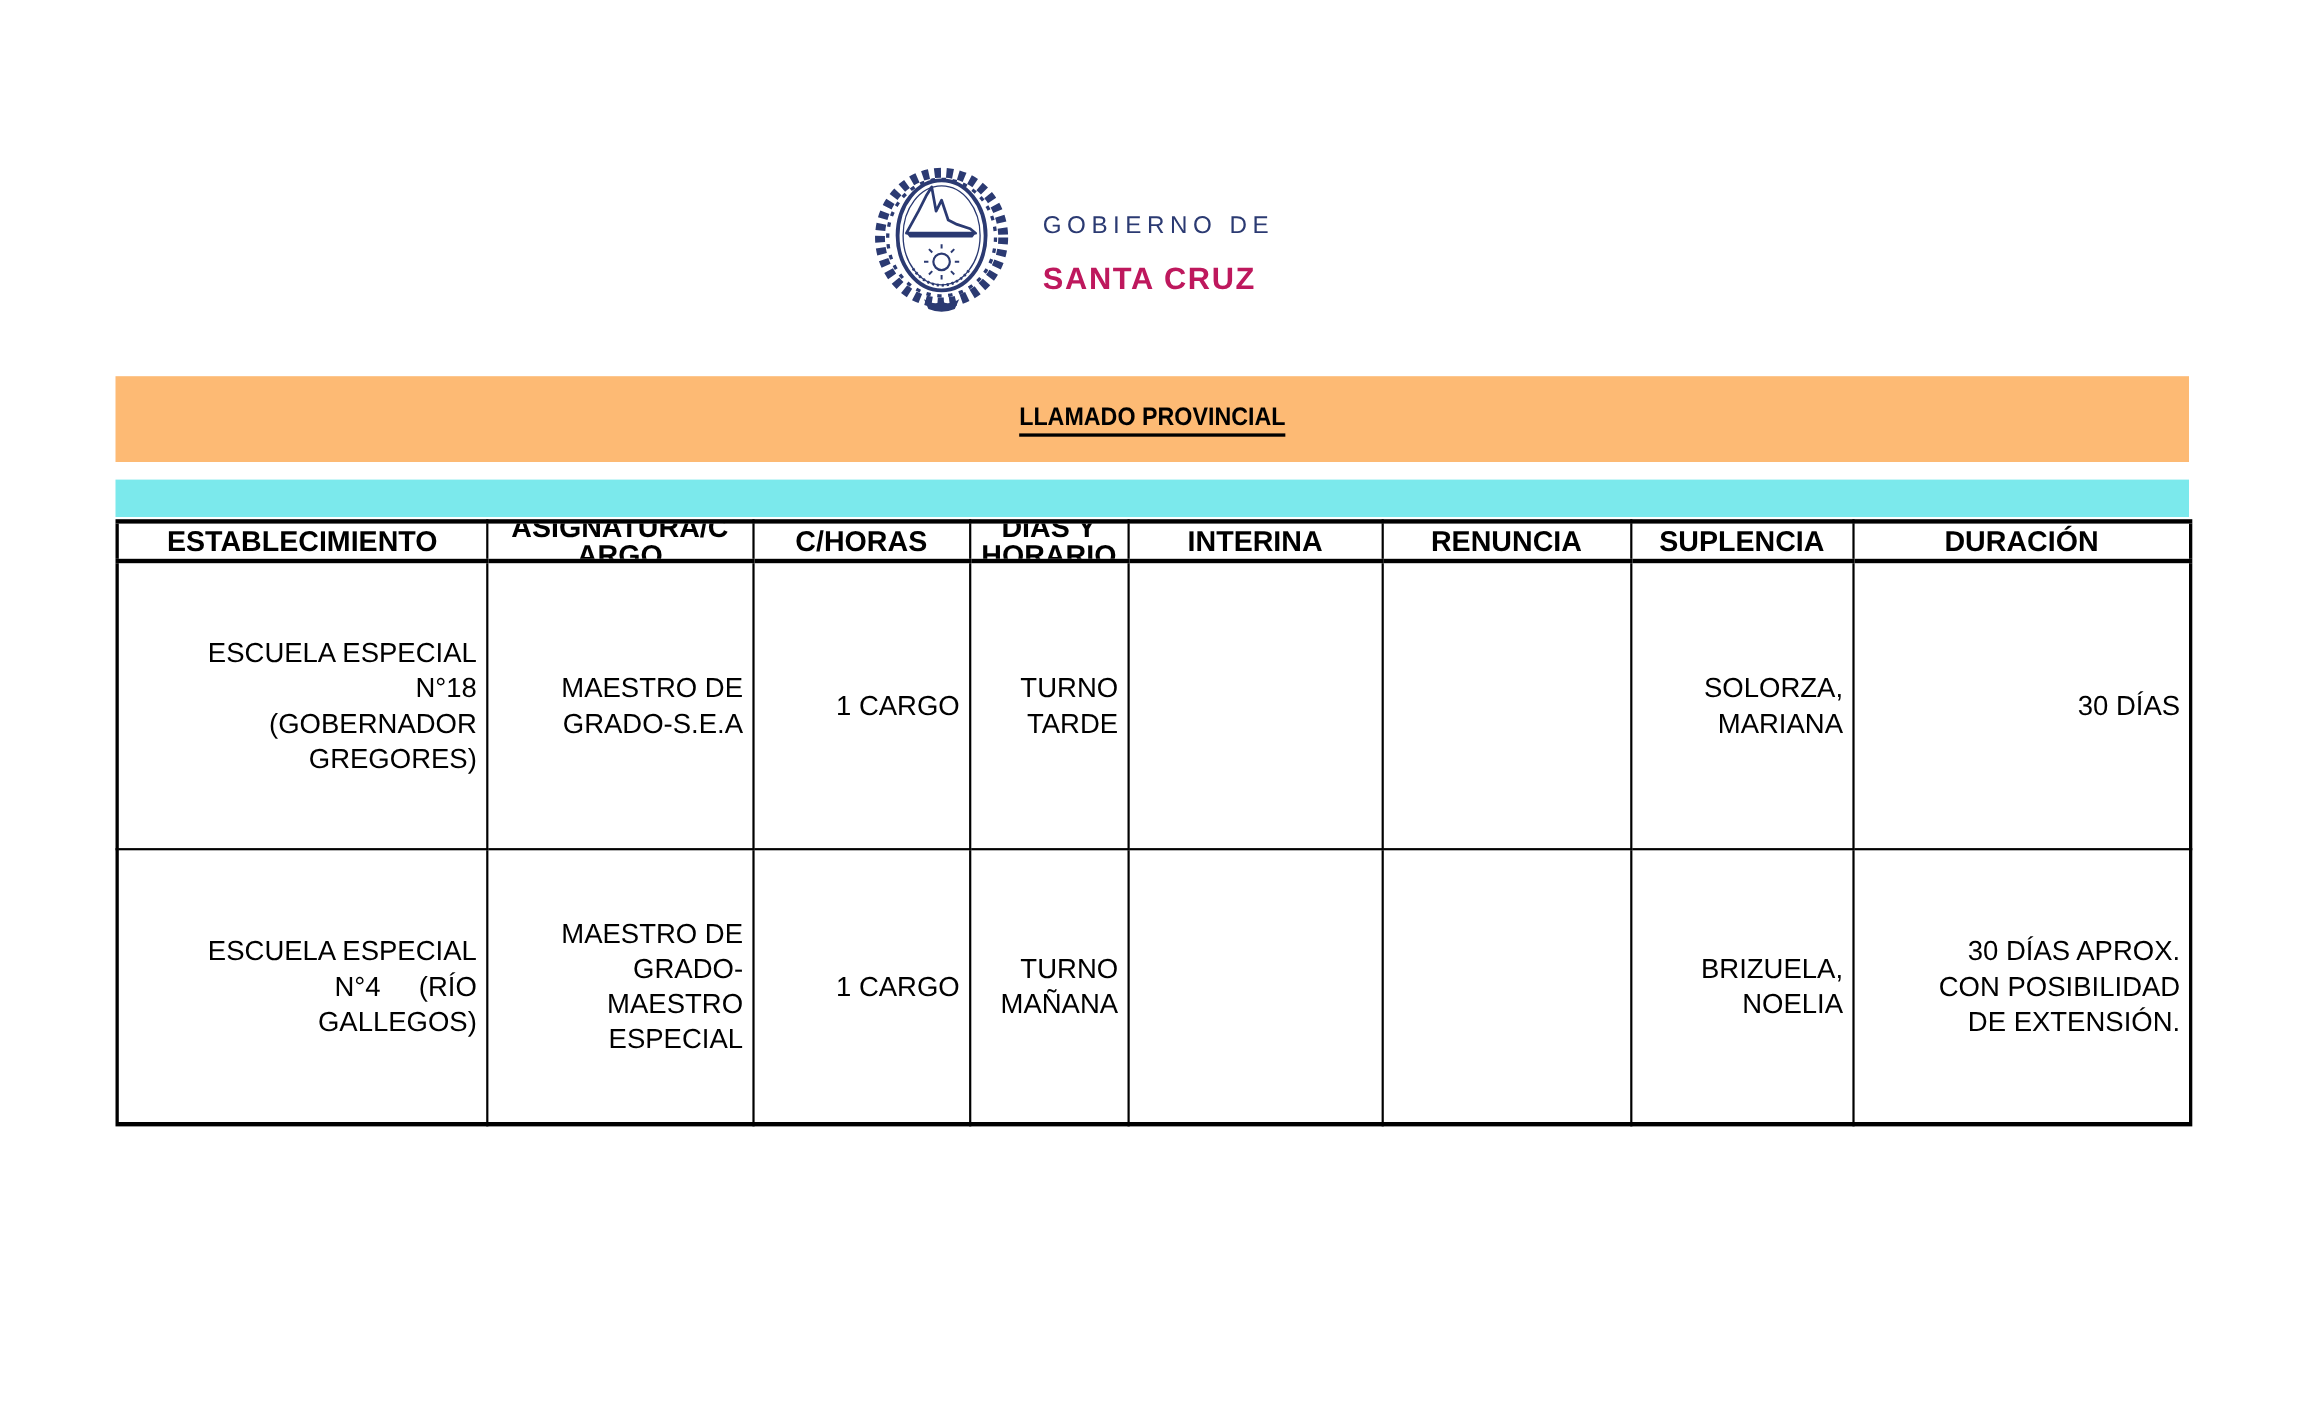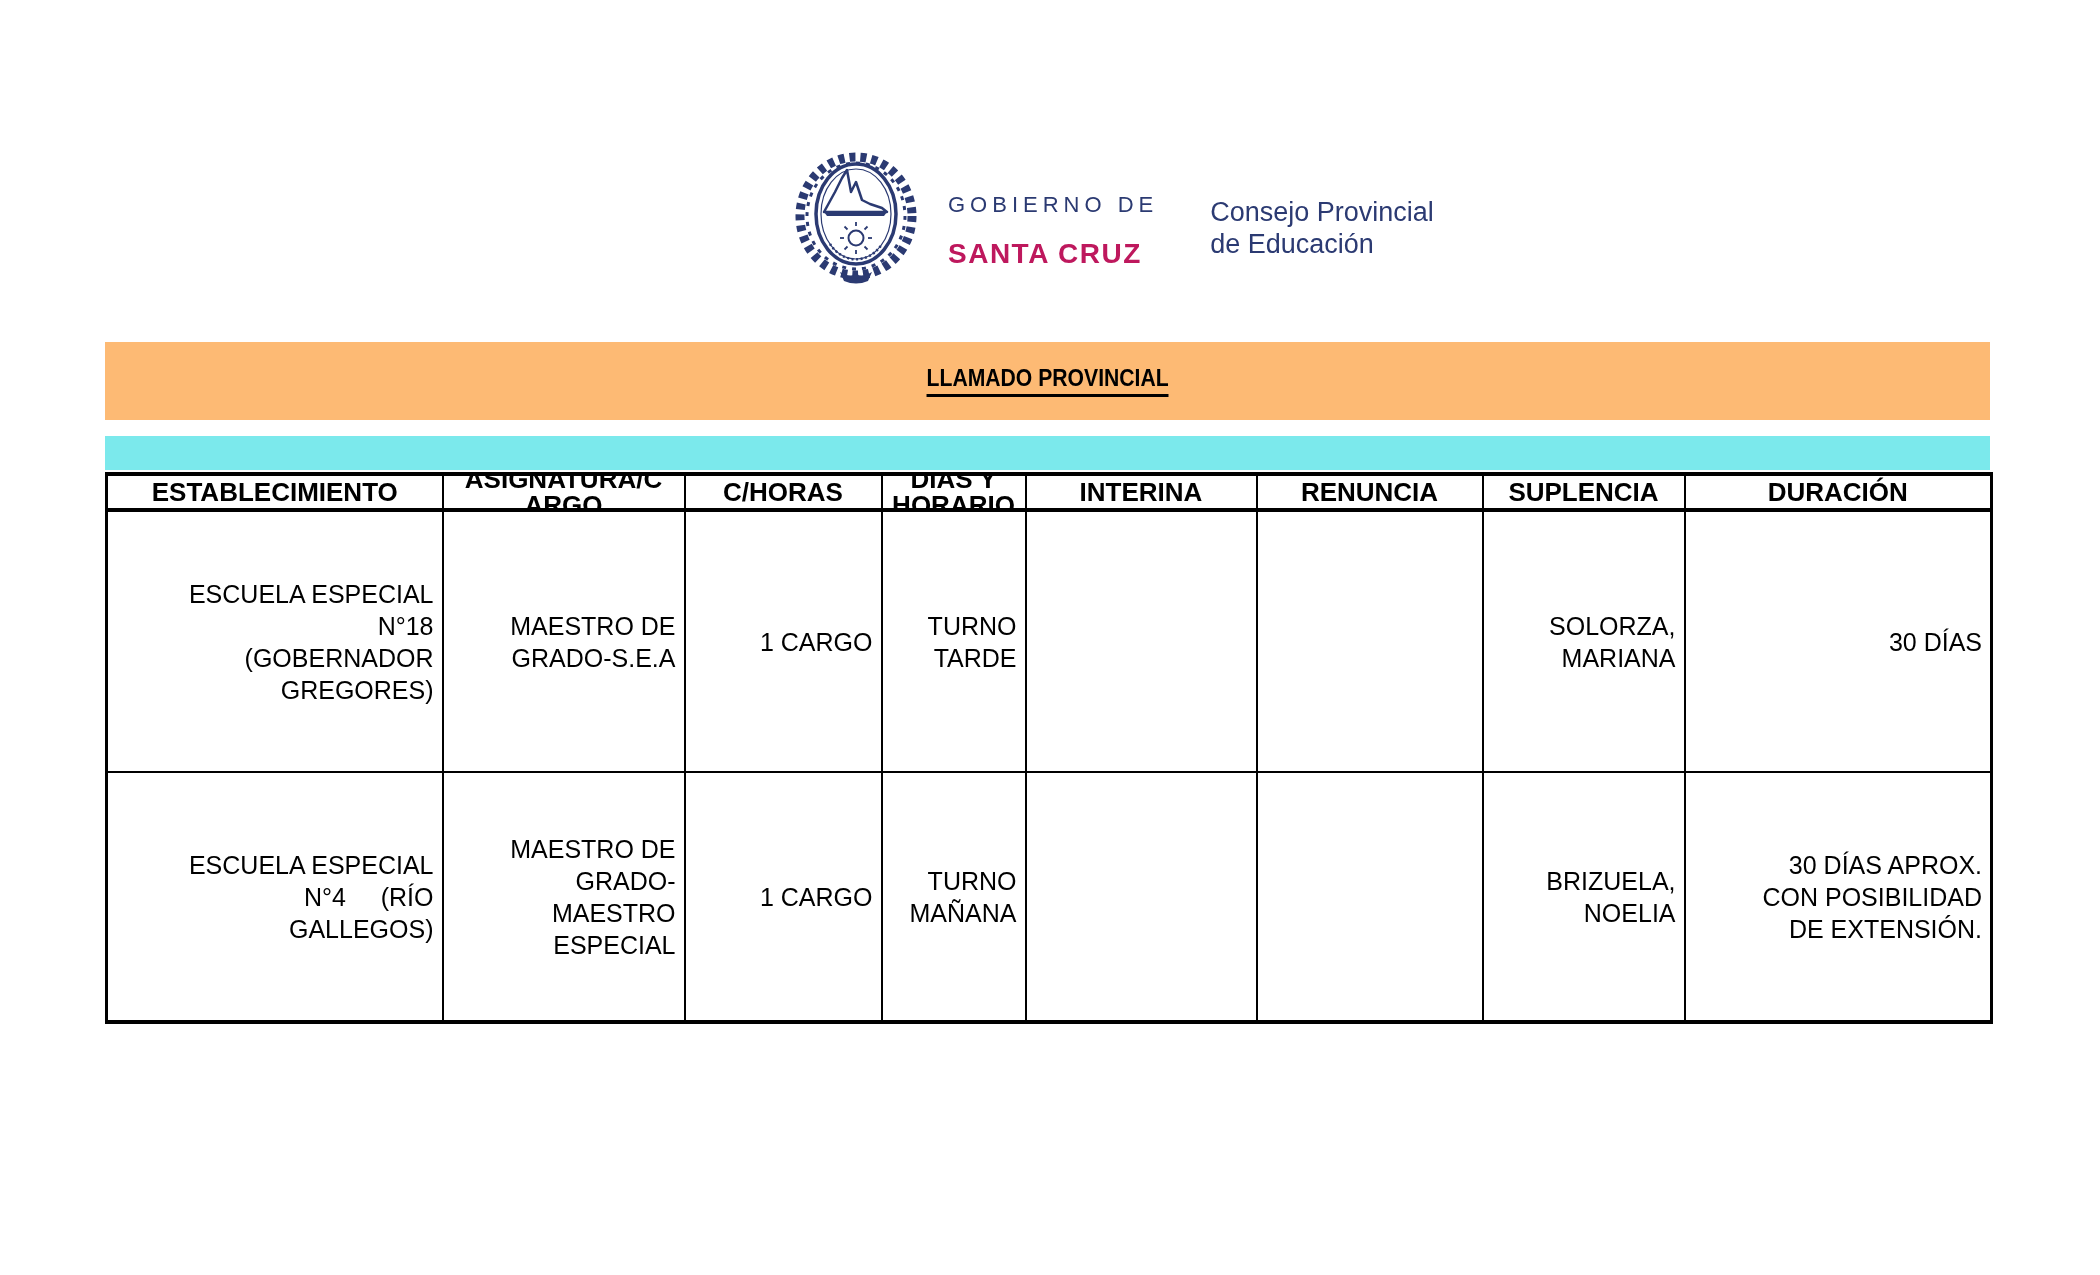--- a/index.html
+++ b/index.html
@@ -166,24 +166,20 @@
 
       <path d="M 50,120 Q 60,126 66,122 Q 72,126 82,120 L 78,129 Q 66,134 54,129 Z" fill="#2B3A72"></path>
       <circle cx="66" cy="124" r="2.5" fill="#2B3A72"></circle>
     </svg>
 
     <div class="brand-block">
       <div class="brand-line1">GOBIERNO DE</div>
       <div class="brand-line2">SANTA CRUZ</div>
     </div>
 
-    <div class="org-block">
-      <div>Consejo Provincial</div>
-      <div>de Educación</div>
-    </div>
   </div>
 
   <div class="banner">
     <span class="banner-title">LLAMADO PROVINCIAL</span>
   </div>
 
 
   <div class="strip"></div>
 
   <table class="board">

